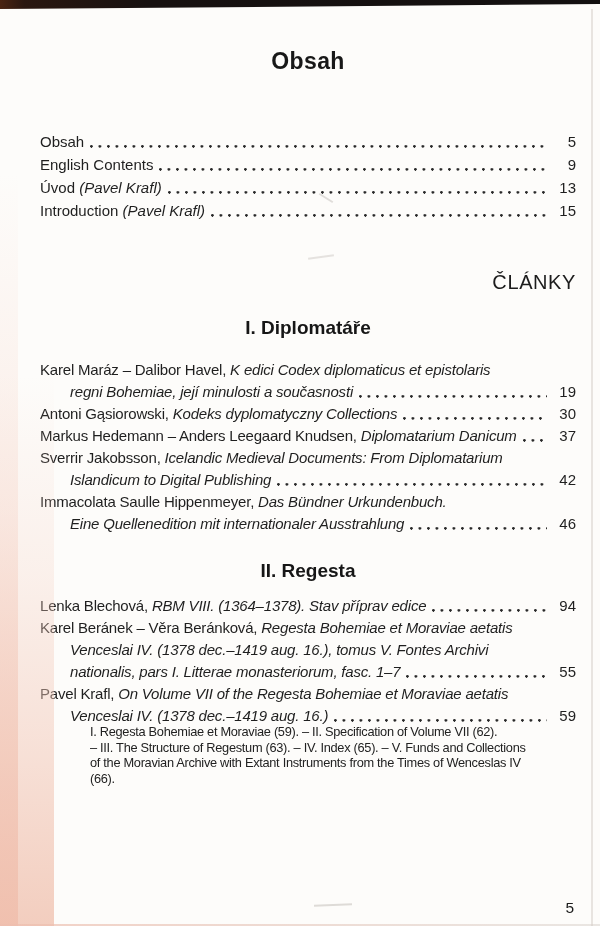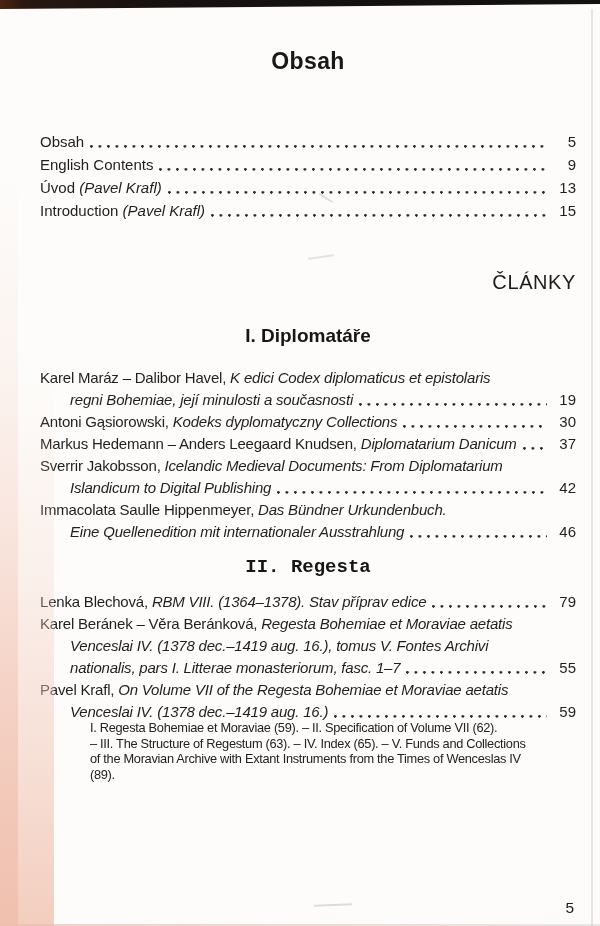--- a/index.html
+++ b/index.html
@@ -35,23 +35,23 @@
   }
   .pg{min-width:22px;text-align:right;letter-spacing:0;}
   .h-articles{
     font-size:20px;font-weight:normal;text-align:right;
     margin:48px 0 0 0;line-height:24px;letter-spacing:.6px;color:#1c1c1c;
   }
   .h-section{
     font-size:19px;font-weight:bold;text-align:center;
     margin:0;line-height:24px;color:#161616;
   }
-  #h-sec1{margin-top:30px;}
+  #h-sec1{margin-top:22px;}
   #sec1-list{margin-top:19px;}
-  #h-sec2{margin-top:12px;font-family:Liberation Mono, monospace;}
+  #h-sec2{margin-top:24px;}
   #sec2-list{margin-top:12px;}
   .note{
     margin:-3px 0 16px 50px;
     font-size:12.8px;line-height:15.5px;letter-spacing:-0.3px;
     color:#222;
   }
   .note div{white-space:nowrap;}
   .folio{position:absolute;right:26px;top:899px;font-size:15.5px;color:#1c1c1c;}
   
   .top-edge{
@@ -153,21 +153,21 @@
       <span class="pg">46</span>
     </div>
   </div>
 
   <h3 class="h-section" id="h-sec2">II. Regesta</h3>
 
   <div class="sec-list" id="sec2-list">
     <div class="line">
       <span><span>Lenka Blechová, </span><span class="i">RBM VIII. (1364–1378). Stav příprav edice</span></span>
       <span class="leader"></span>
-      <span class="pg">79</span>
+      <span class="pg">94</span>
     </div>
     <div class="line">
       <span><span>Karel Beránek – Věra Beránková, </span><span class="i">Regesta Bohemiae et Moraviae aetatis</span></span>
     </div>
     <div class="line cont">
       <span><span class="i">Venceslai IV. (1378 dec.–1419 aug. 16.), tomus V. Fontes Archivi</span></span>
     </div>
     <div class="line cont">
       <span><span class="i">nationalis, pars I. Litterae monasteriorum, fasc. 1–7</span></span>
       <span class="leader"></span>
@@ -180,21 +180,21 @@
       <span><span class="i">Venceslai IV. (1378 dec.–1419 aug. 16.)</span></span>
       <span class="leader"></span>
       <span class="pg">59</span>
     </div>
   </div>
 
   <div class="note">
     <div>I. Regesta Bohemiae et Moraviae (59). – II. Specification of Volume VII (62).</div>
     <div>– III. The Structure of Regestum (63). – IV. Index (65). – V. Funds and Collections</div>
     <div>of the Moravian Archive with Extant Instruments from the Times of Wenceslas IV</div>
-    <div>(89).</div>
+    <div>(66).</div>
   </div>
 
 </div>
 
 <div class="folio">5</div>
 
 <div class="shade-left-wide"></div>
 <div class="shade-left-narrow"></div>
 <div class="edge-right"></div>
 <div class="edge-bottom"></div>

